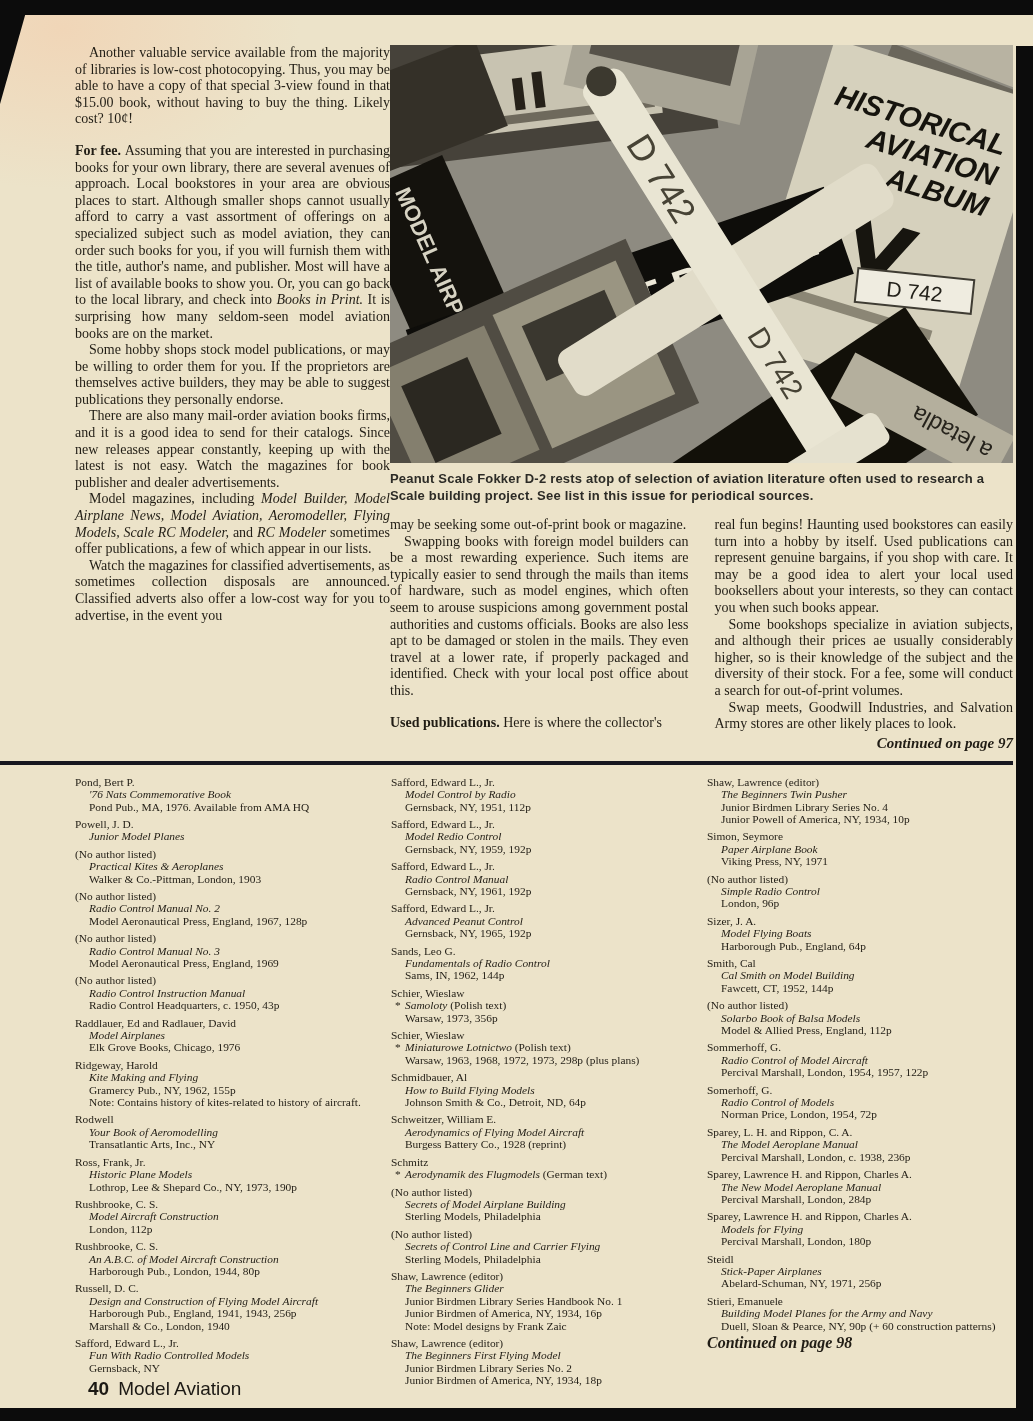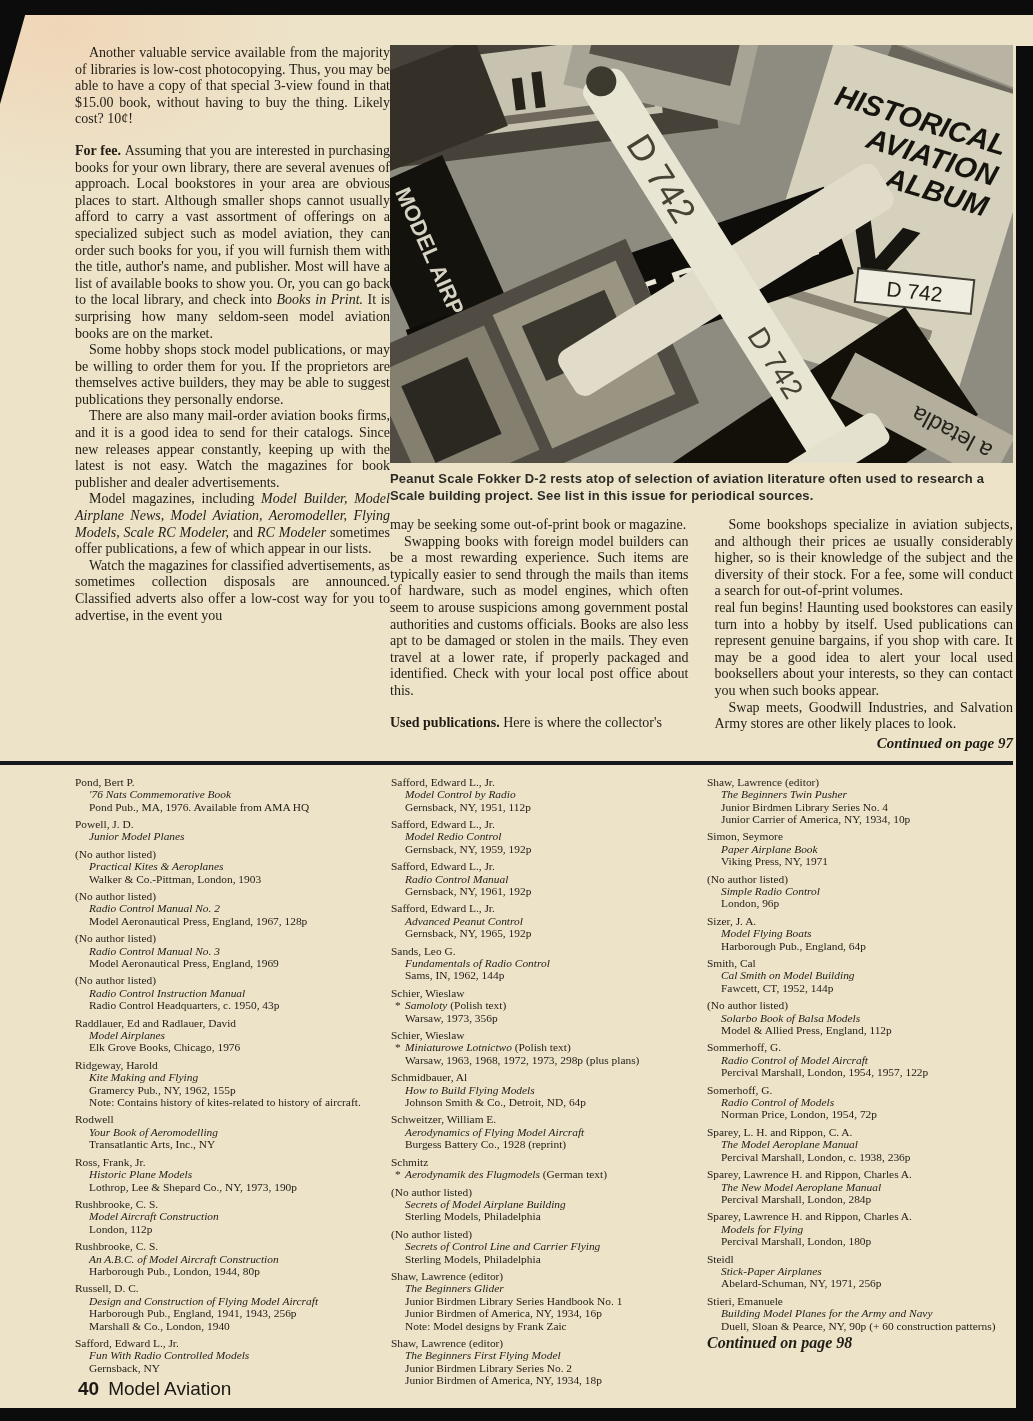--- a/index.html
+++ b/index.html
@@ -38,21 +38,21 @@
   .bib-row{display:flex;gap:10px;}
   .bib-col{flex:1;min-width:0;font-size:11.4px;line-height:12.4px;}
   .entry{margin:0 0 5px 0;}
   .entry .author{margin:0;}
   .entry .tline{margin:0 0 0 14px;position:relative;}
   .entry .tline .starmark{position:absolute;left:-10px;top:0;font-style:normal;}
   .entry .pub{margin:0 0 0 14px;}
   .bib-continued{font-style:italic;font-weight:bold;font-size:16px;
     margin:4px 22px 0 0;font-family:"Liberation Serif",serif;}
   
-  .footer{position:absolute;left:78px;bottom:21px;font-family:"Liberation Sans",sans-serif;
+  .footer{position:absolute;left:88px;bottom:21px;font-family:"Liberation Sans",sans-serif;
     font-size:19px;color:#1c1914;}
   .footer .num{font-weight:bold;margin-right:9px;}
 </style>
 </head>
 <body>
 
 <div class="page">
   <div class="edge edge-top"></div>
   <div class="edge-left-wedge"></div>
   <div class="edge edge-right"></div>
@@ -151,22 +151,22 @@
         </div>
         <div class="caption">Peanut Scale Fokker D-2 rests atop of selection of aviation literature often used to research a Scale building project. See list in this issue for periodical sources.</div>
         <div class="two-cols">
           <div class="col">
               <p class="para"><span>may be seeking some out-of-print book or magazine.</span></p>
               <p class="para ind"><span>Swapping books with foreign model builders can be a most rewarding experience. Such items are typically easier to send through the mails than items of hardware, such as model engines, which often seem to arouse suspicions among government postal authorities and customs officials. Books are also less apt to be damaged or stolen in the mails. They even travel at a lower rate, if properly packaged and identified. Check with your local post office about this.</span></p>
               <p class="para sp"><span class="b">Used publications. </span><span>Here is where the collector's</span></p>
             </div>
           <div class="col">
             <div>
+                <p class="para"><span>real fun begins! Haunting used bookstores can easily turn into a hobby by itself. Used publications can represent genuine bargains, if you shop with care. It may be a good idea to alert your local used booksellers about your interests, so they can contact you when such books appear.</span></p>
                 <p class="para ind"><span>Some bookshops specialize in aviation subjects, and although their prices ae usually considerably higher, so is their knowledge of the subject and the diversity of their stock. For a fee, some will conduct a search for out-of-print volumes.</span></p>
-                <p class="para"><span>real fun begins! Haunting used bookstores can easily turn into a hobby by itself. Used publications can represent genuine bargains, if you shop with care. It may be a good idea to alert your local used booksellers about your interests, so they can contact you when such books appear.</span></p>
                 <p class="para ind"><span>Swap meets, Goodwill Industries, and Salvation Army stores are other likely places to look.</span></p>
               </div>
             <div class="continued">Continued on page 97</div>
           </div>
         </div>
       </div>
     </div>
 
     <div class="divider"></div>
 
@@ -317,21 +317,21 @@
             <div class="pub">Junior Birdmen Library Series No. 2</div>
             <div class="pub">Junior Birdmen of America, NY, 1934, 18p</div>
           </div>
         </div>
       <div class="bib-col">
         <div>
             <div class="entry">
               <div class="author">Shaw, Lawrence (editor)</div>
               <div class="tline"><span class="i">The Beginners Twin Pusher</span></div>
               <div class="pub">Junior Birdmen Library Series No. 4</div>
-              <div class="pub">Junior Carrier of America, NY, 1934, 10p</div>
+              <div class="pub">Junior Powell of America, NY, 1934, 10p</div>
             </div>
             <div class="entry">
               <div class="author">Simon, Seymore</div>
               <div class="tline"><span class="i">Paper Airplane Book</span></div>
               <div class="pub">Viking Press, NY, 1971</div>
             </div>
             <div class="entry">
               <div class="author">(No author listed)</div>
               <div class="tline"><span class="i">Simple Radio Control</span></div>
               <div class="pub">London, 96p</div>

